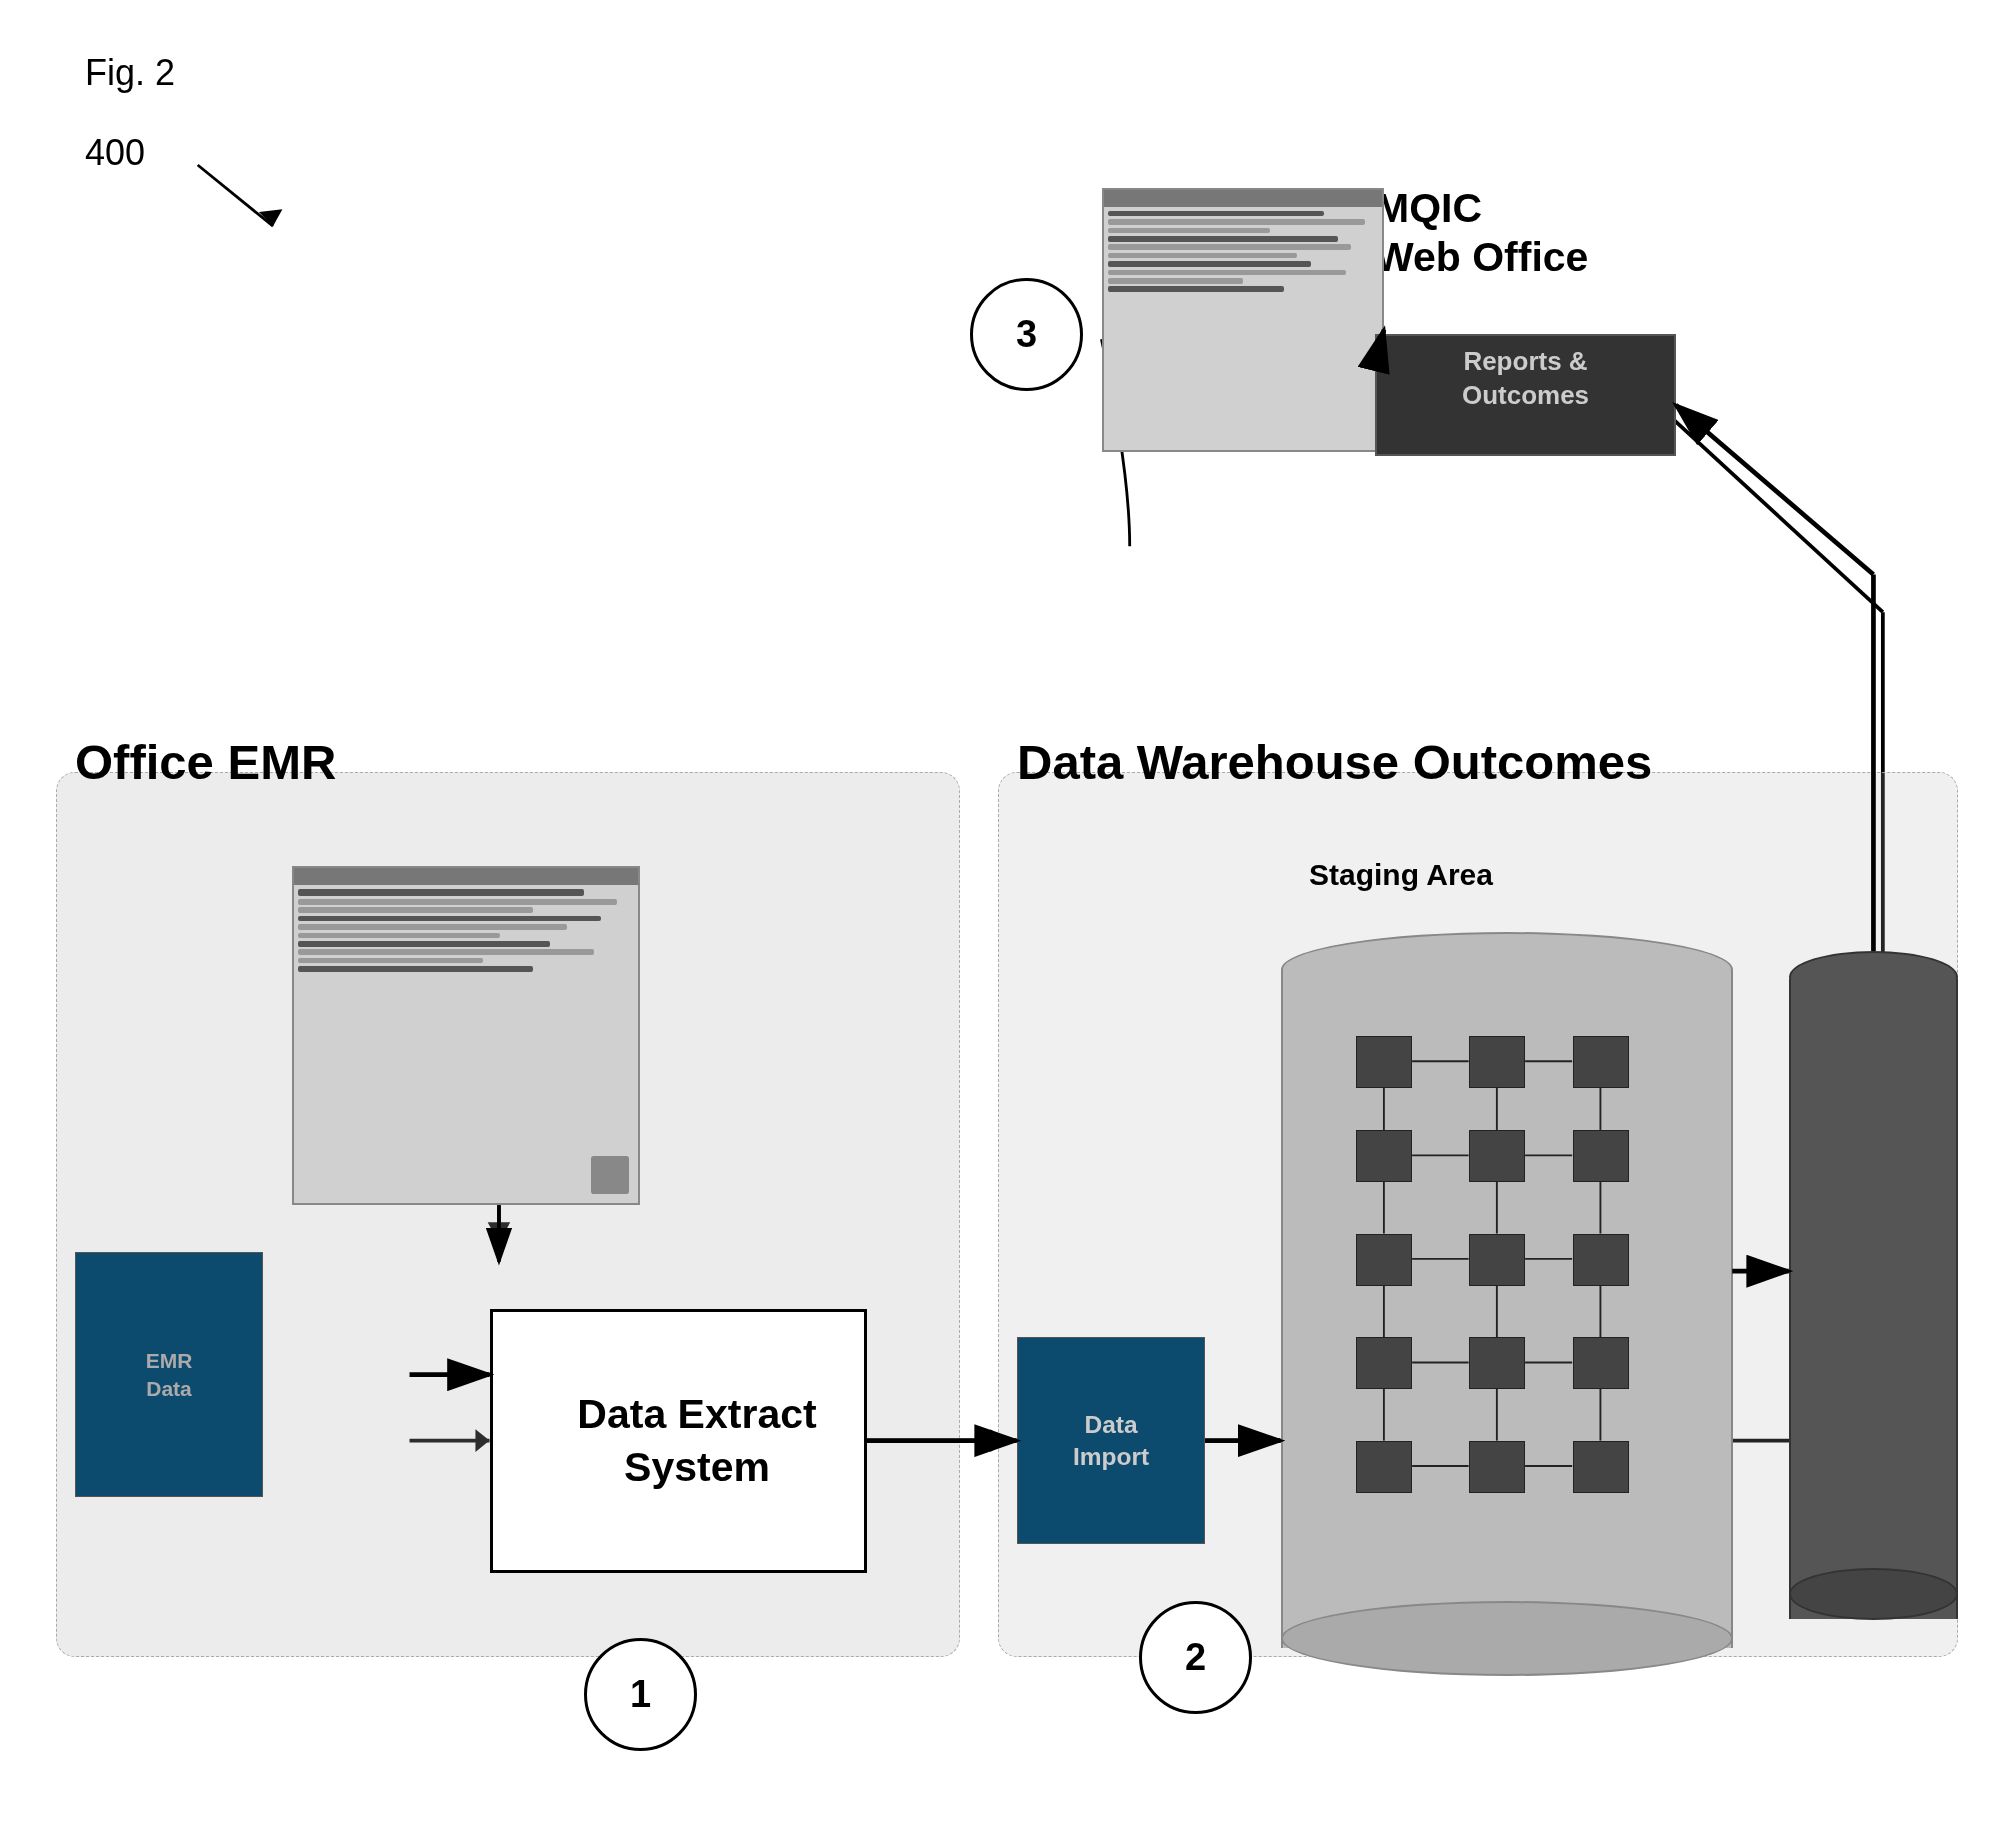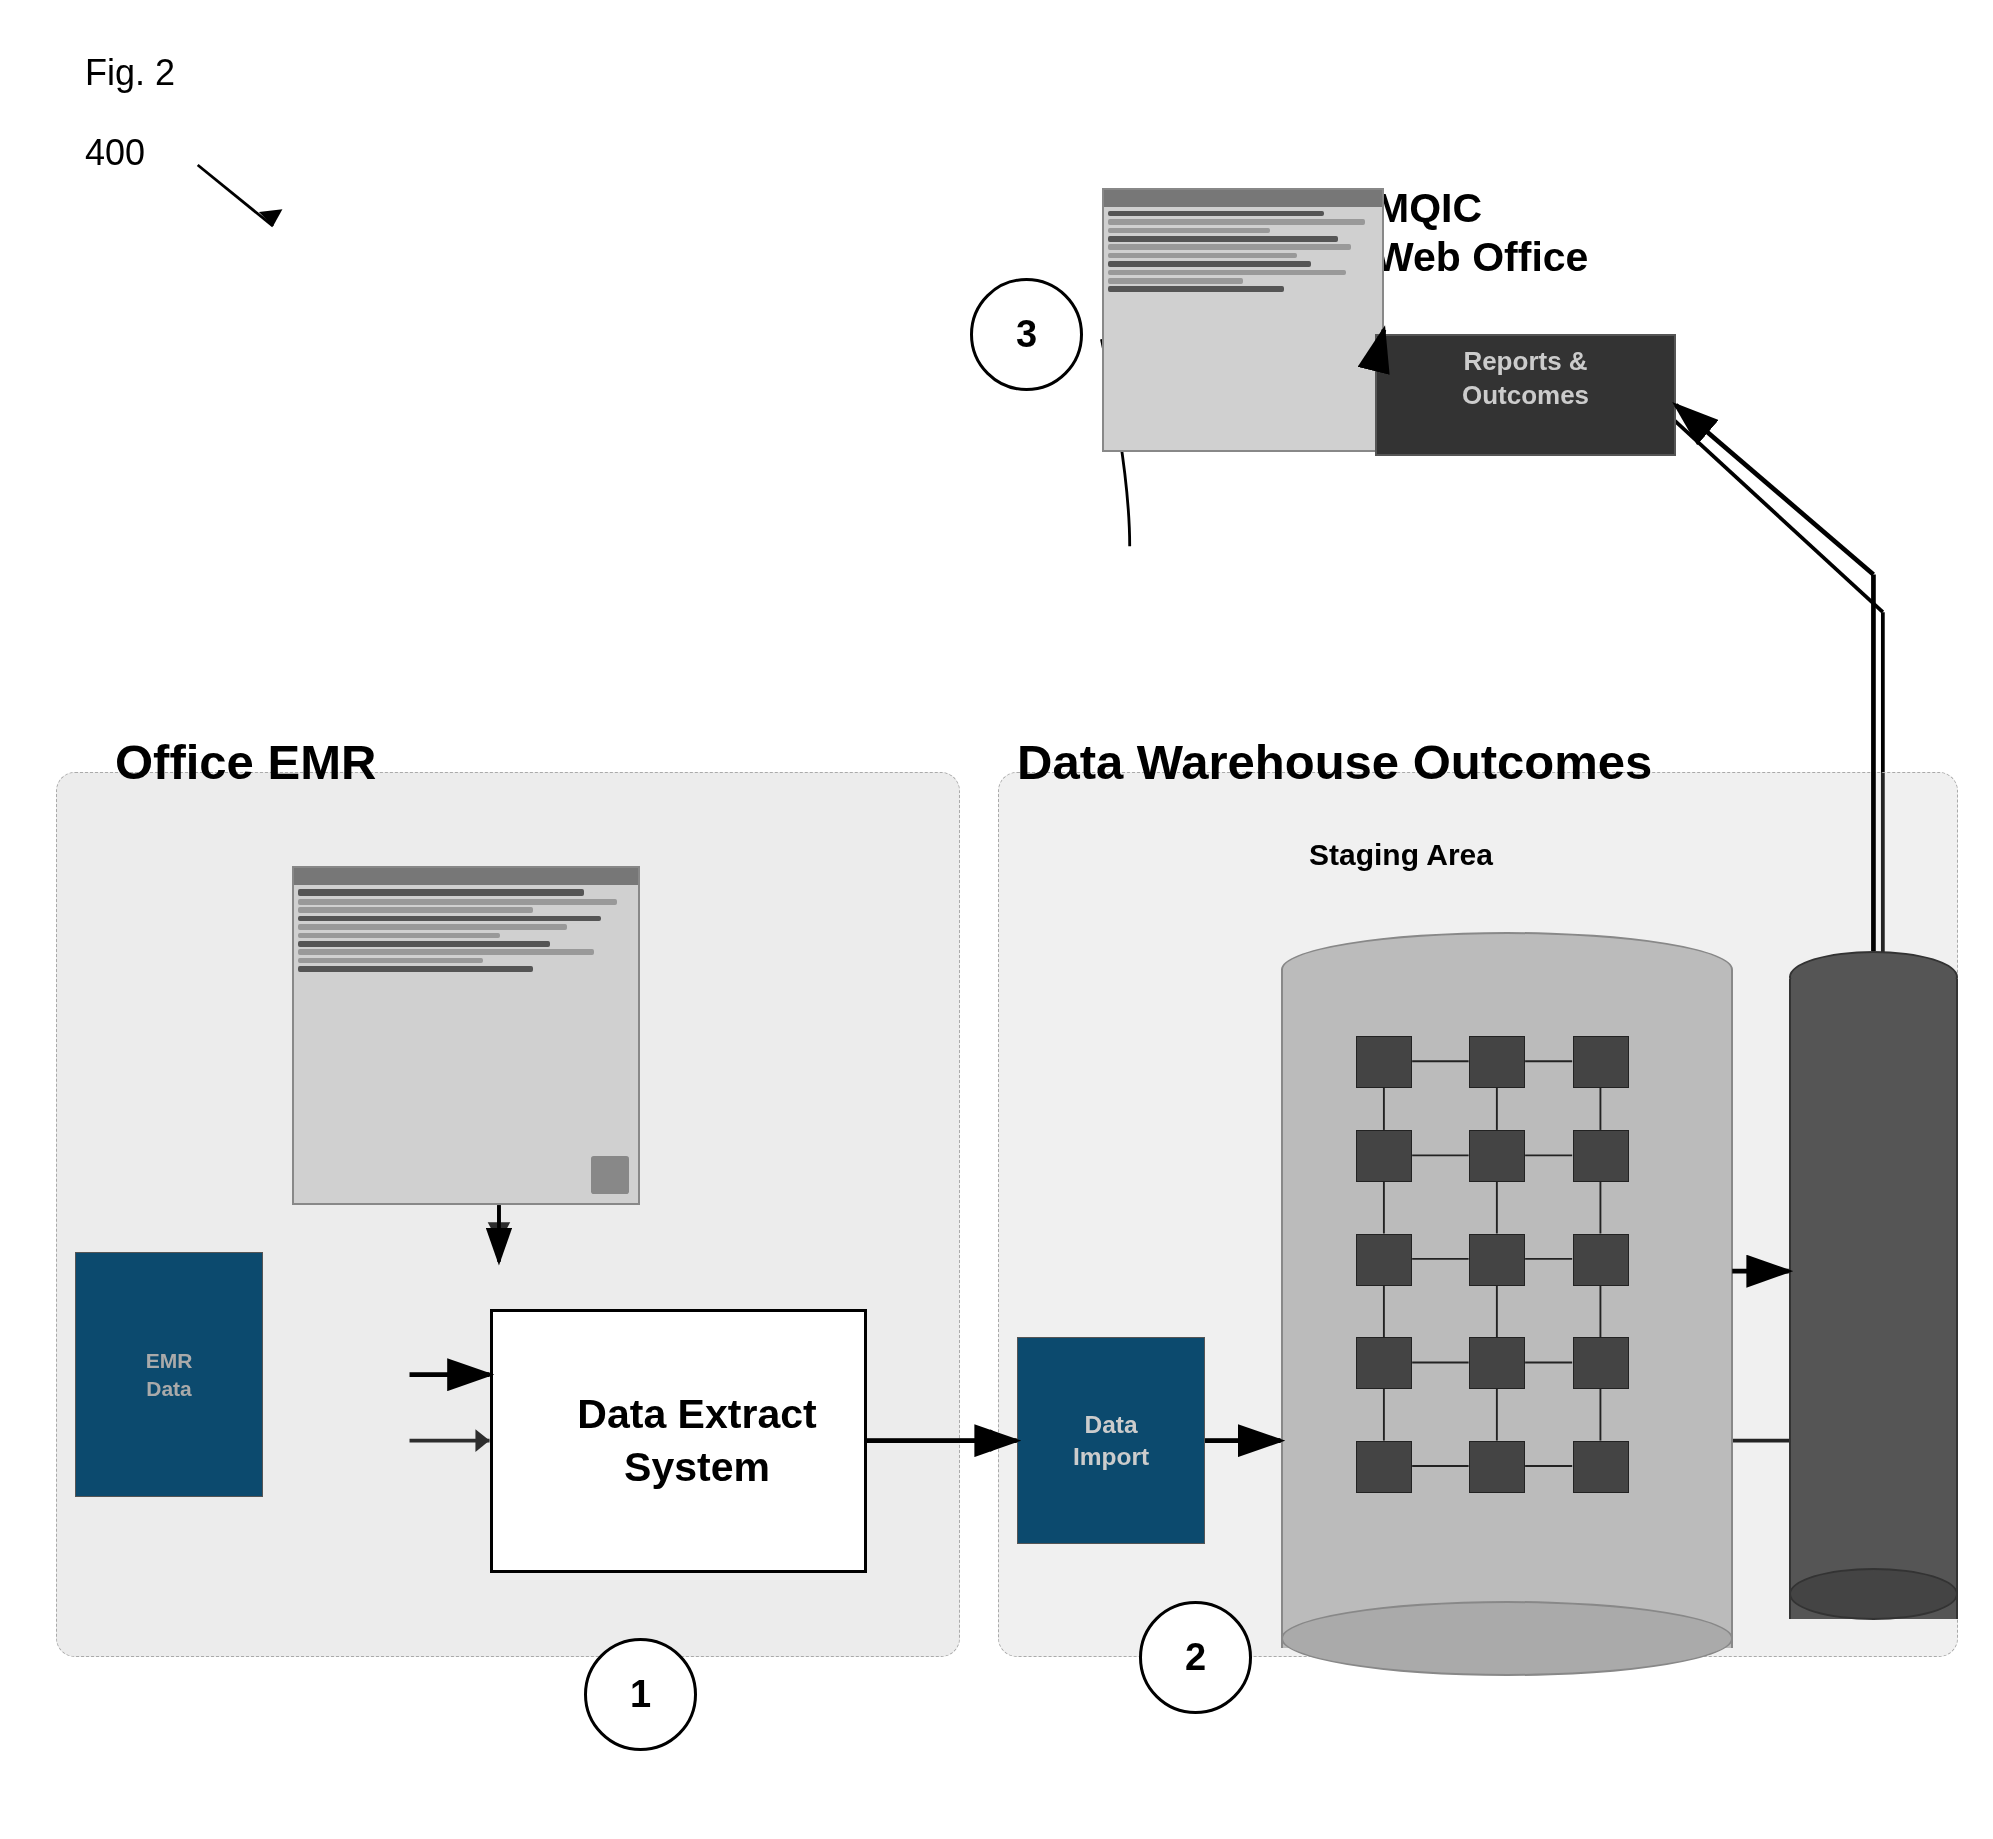--- a/index.html
+++ b/index.html
@@ -99,21 +99,20 @@
     
     .office-emr-region {
       position: absolute;
       background: rgba(180, 180, 180, 0.25);
       border: 1.9px dashed #aaa;
     }
     .office-emr-label {
       position: absolute;
       font-size: 49px;
       font-weight: bold;
-      margin-left: 40px;
     }
 
     
     .dw-region {
       position: absolute;
       background: rgba(180, 180, 180, 0.2);
       border: 1.9px dashed #aaa;
     }
     .dw-label {
       position: absolute;
@@ -147,20 +146,21 @@
       text-align: center;
       font-size: 24.5px;
       font-weight: bold;
       line-height: 1.3;
     }
     .staging-label {
       position: absolute;
       font-size: 30px;
       font-weight: bold;
       color: #000;
+      margin-top: 20px;
     }
 
     
     .small-square {
       position: absolute;
       background: #444;
       border: 0.9px solid #222;
     }
 
     

